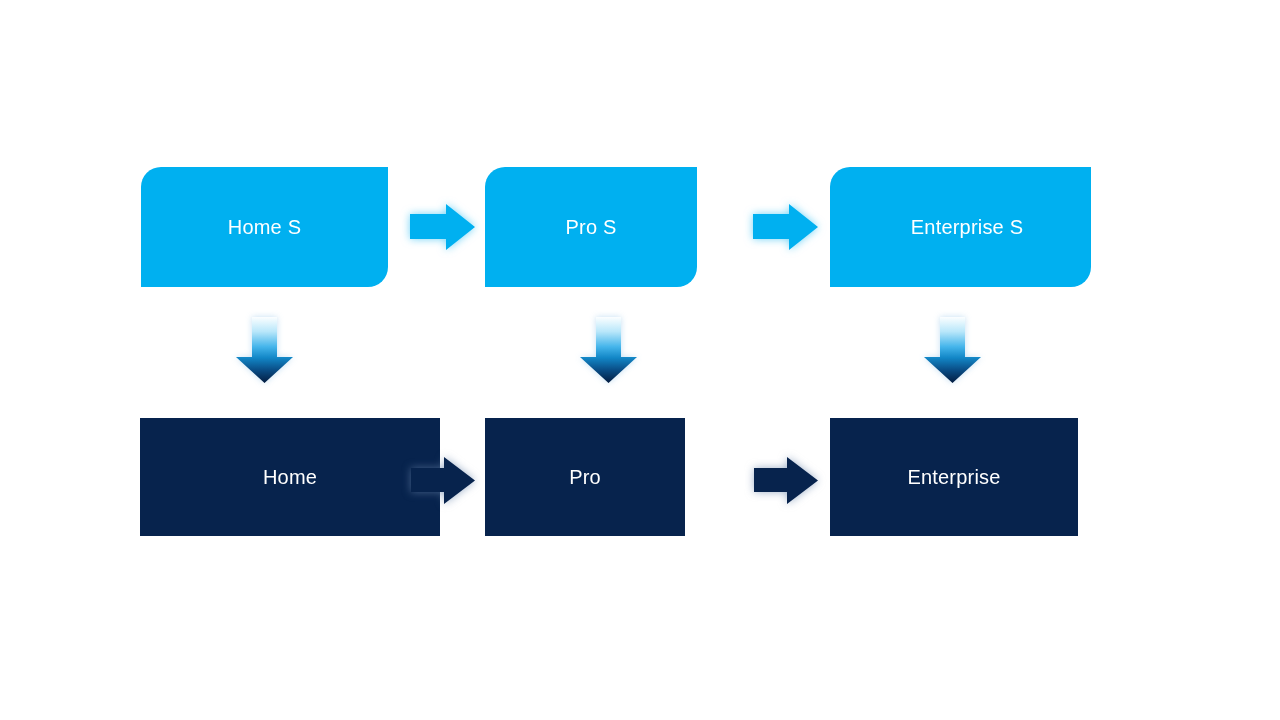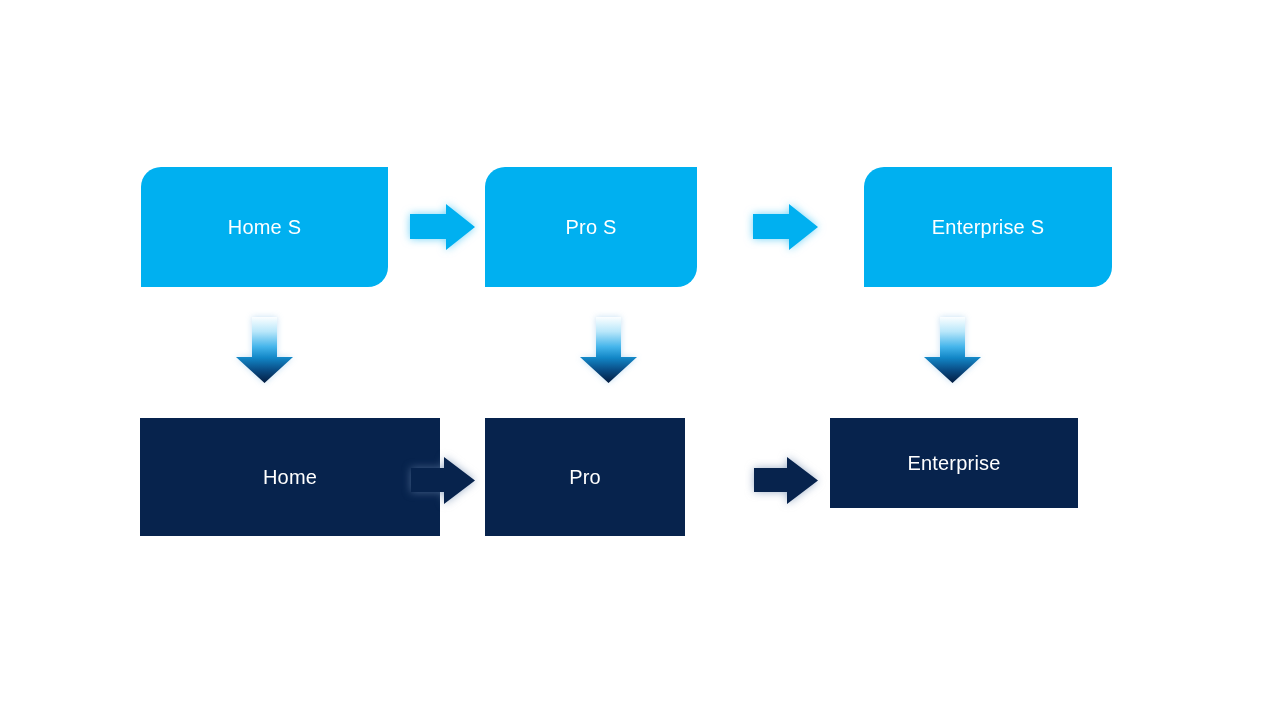--- a/index.html
+++ b/index.html
@@ -45,21 +45,21 @@
 <div class="canvas">
 
   <div class="node top-node" style="left:141px; top:167px; width:247px; height:120px;">
     <span>Home S</span>
   </div>
 
   <div class="node top-node" style="left:485px; top:167px; width:212px; height:120px;">
     <span>Pro S</span>
   </div>
 
-  <div class="node top-node" style="left:864px; top:167px; width:248px; height:120px;">
+  <div class="node top-node" style="left:830px; top:167px; width:248px; height:120px;padding-left:13px;">
     <span>Enterprise S</span>
   </div>
 
   <svg class="arrow arrow-cyan" style="left:410px; top:203px;" width="66" height="48" viewBox="0 0 66 48" aria-hidden="true">
     <path d="M0 11 H36 V1 L65 24 L36 47 V36 H0 Z" style="fill:var(--accent,#00B0F0)"></path>
   </svg>
 
   <svg class="arrow arrow-cyan" style="left:753px; top:203px;" width="66" height="48" viewBox="0 0 66 48" aria-hidden="true">
     <path d="M0 11 H36 V1 L65 24 L36 47 V36 H0 Z" style="fill:var(--accent,#00B0F0)"></path>
   </svg>
@@ -87,21 +87,21 @@
   </svg>
 
   <div class="node bottom-node" style="left:140px; top:418px; width:300px; height:118px;">
     <span>Home</span>
   </div>
 
   <div class="node bottom-node" style="left:485px; top:418px; width:200px; height:118px;">
     <span>Pro</span>
   </div>
 
-  <div class="node bottom-node" style="left:830px; top:418px; width:248px; height:90px;">
+  <div class="node bottom-node" style="left:830px; top:418px; width:248px; height:118px;">
     <span>Enterprise</span>
   </div>
 
   <svg class="arrow arrow-dark" style="left:411px; top:456px;" width="64" height="49" viewBox="0 0 64 49" aria-hidden="true">
     <path d="M0 12 H33 V1 L64 24.5 L33 48 V36 H0 Z" style="fill:var(--dark,#07234D)"></path>
   </svg>
 
   <svg class="arrow arrow-dark" style="left:754px; top:456px;" width="64" height="49" viewBox="0 0 64 49" aria-hidden="true">
     <path d="M0 12 H33 V1 L64 24.5 L33 48 V36 H0 Z" style="fill:var(--dark,#07234D)"></path>
   </svg>

